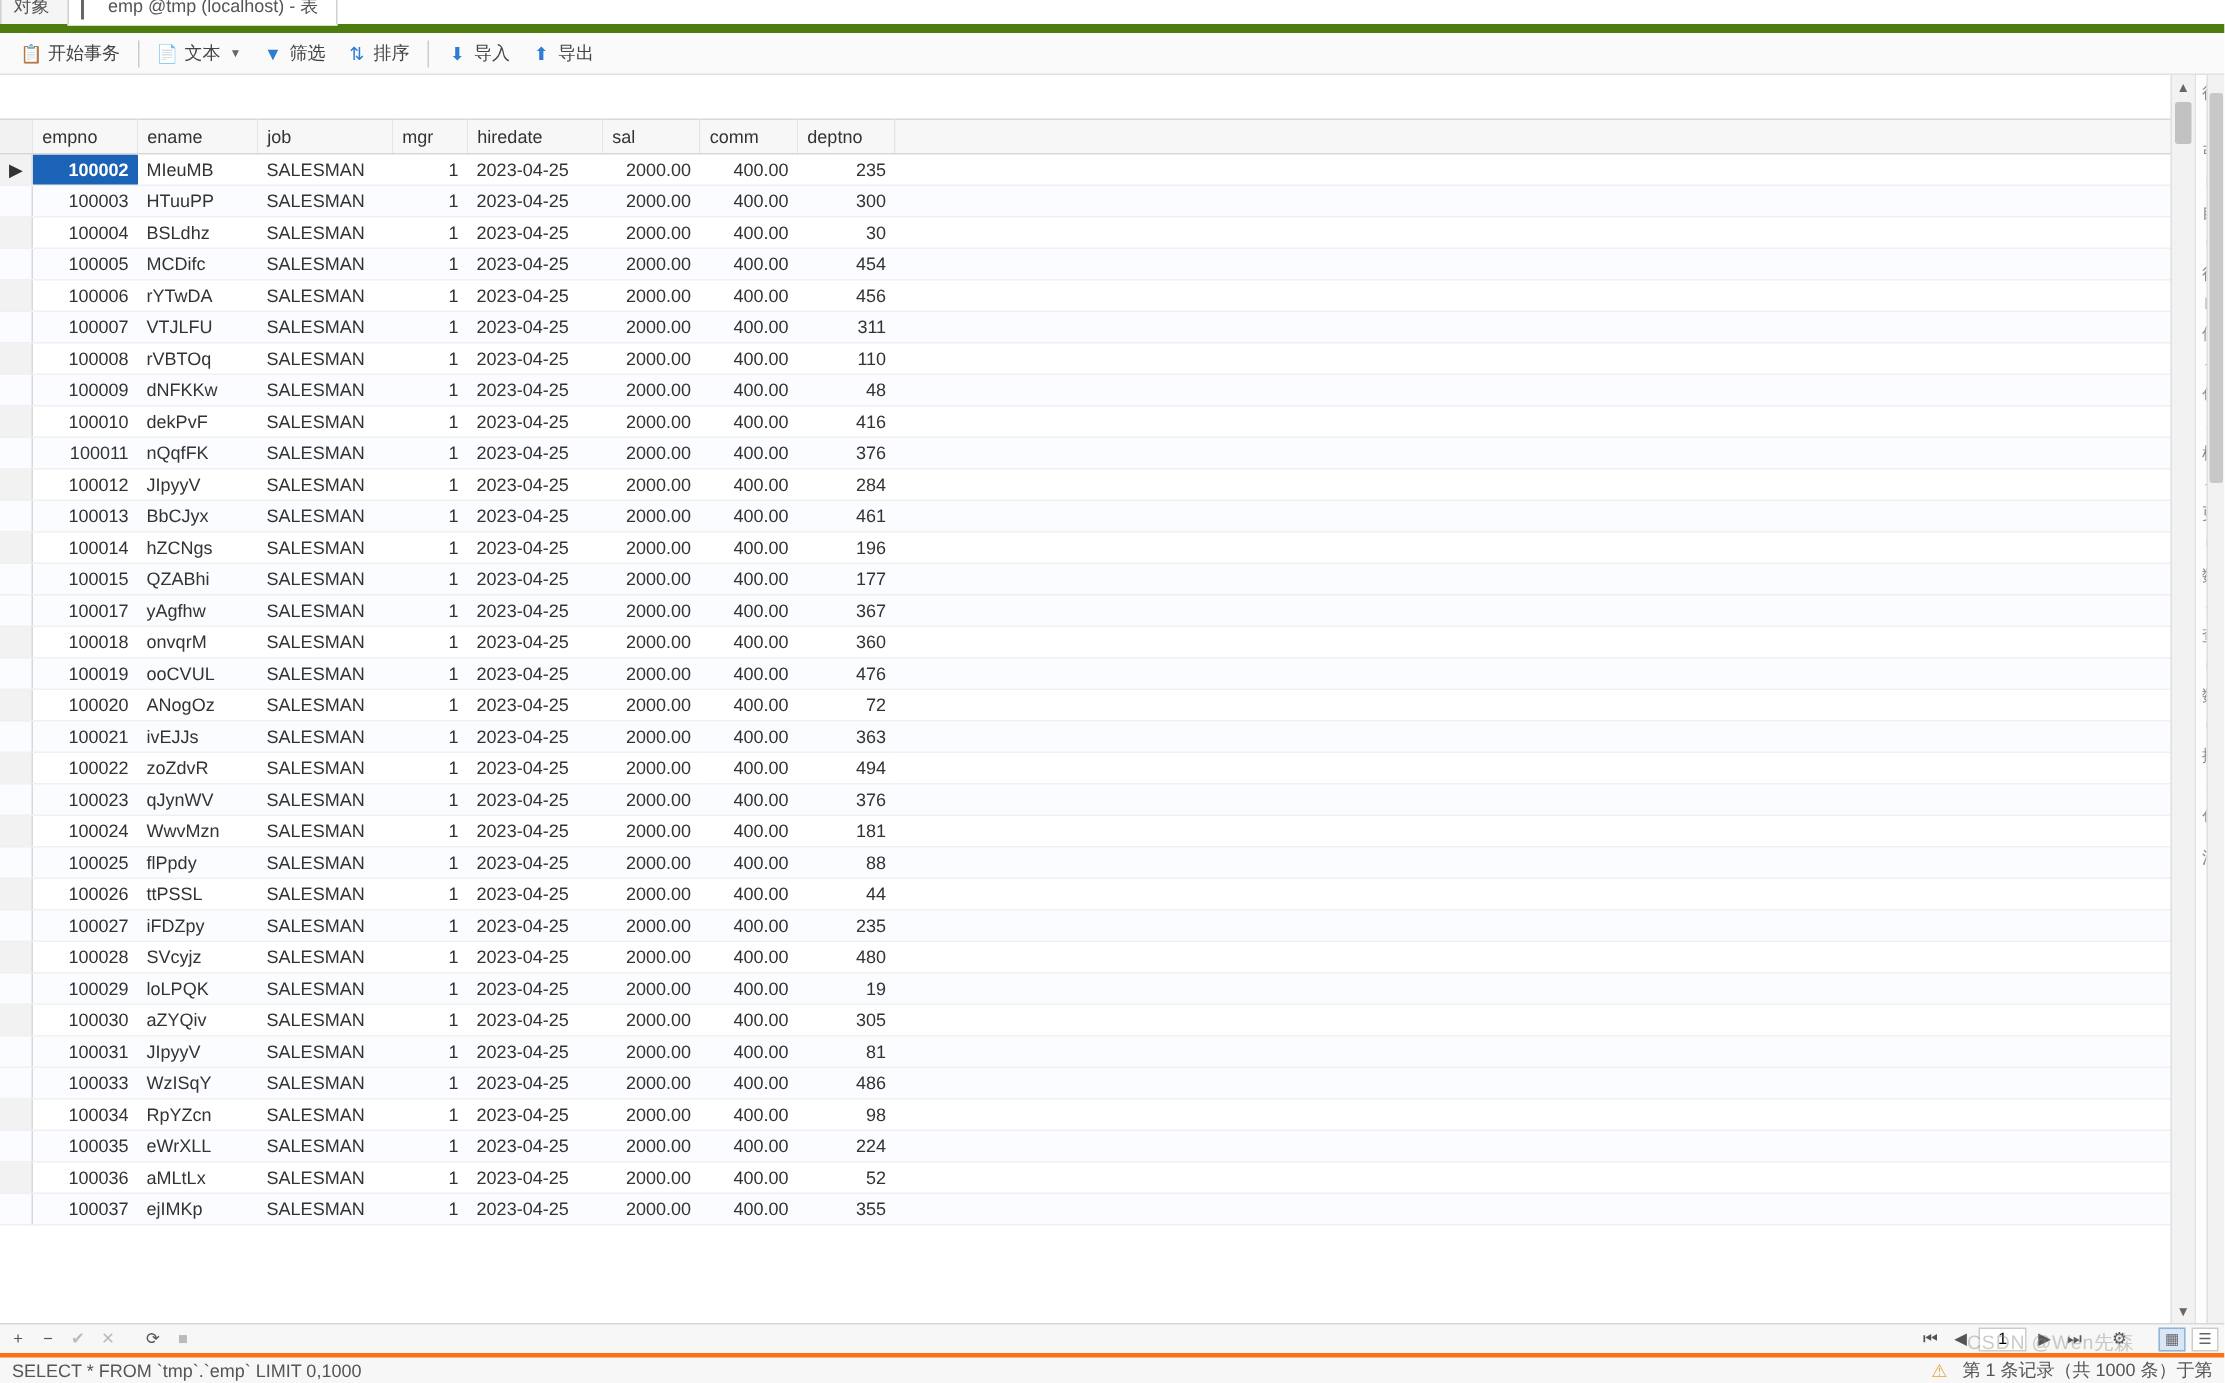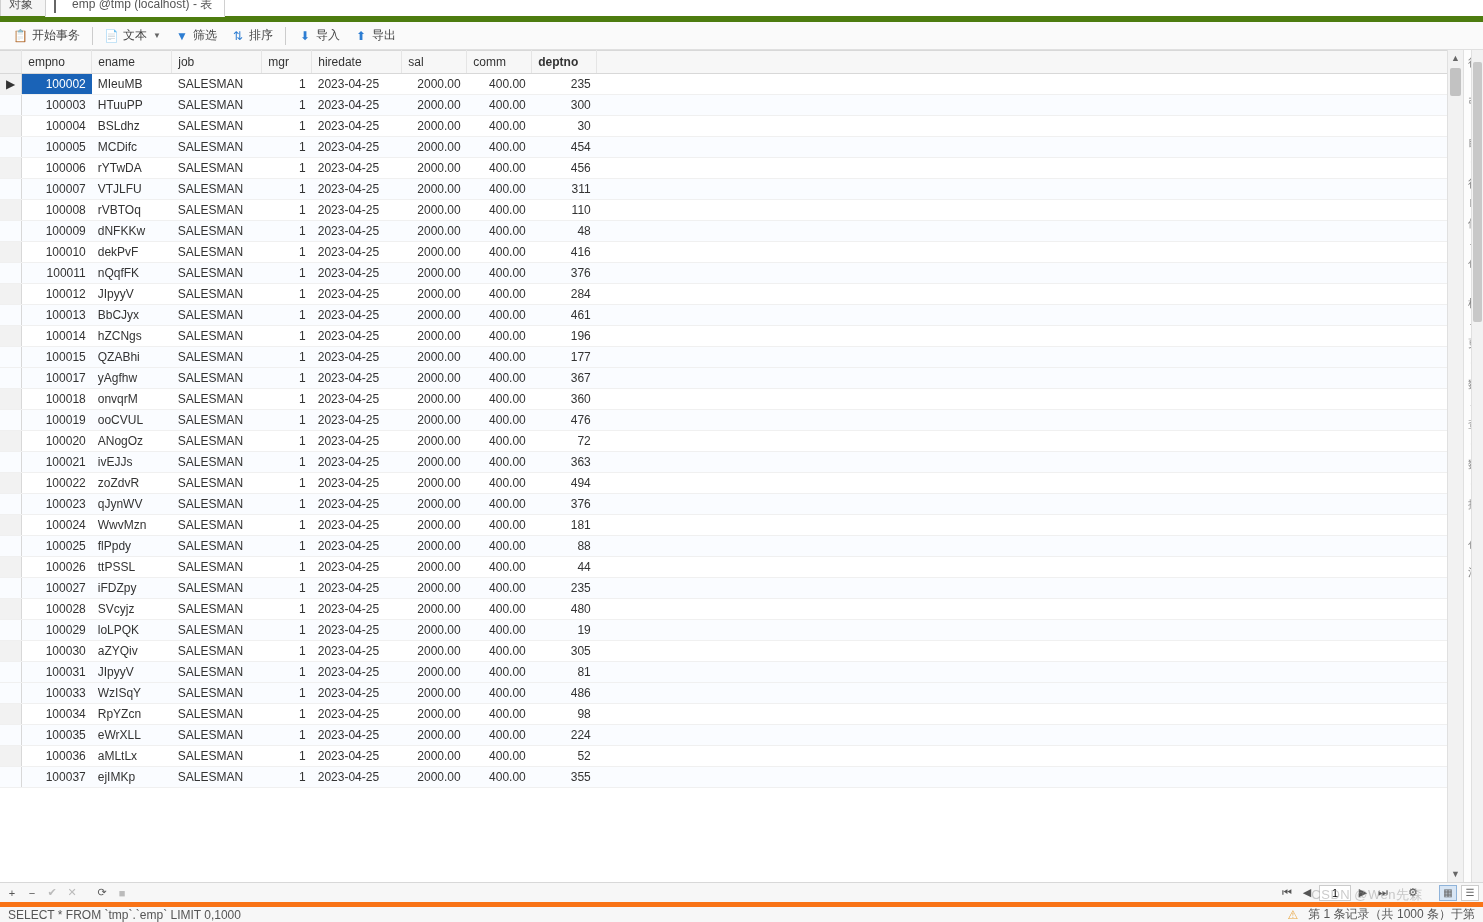--- a/index.html
+++ b/index.html
@@ -73,20 +73,21 @@
   .main {
     position: absolute;
     top: 50px; bottom: 40px; left: 0; right: 0;
     display: flex;
   }
   .grid-wrap { flex: 1; overflow: hidden; position: relative; background:#fff; }
   .grid {
     width: 100%;
     border-collapse: collapse;
     font-size: 12px;
+    margin-top: 29px;
   }
   .grid thead th {
     background: #f7f7f7;
     border-top: 1px solid #d8d8d8;
     border-bottom: 1px solid #d8d8d8;
     border-right: 1px solid #e5e5e5;
     text-align: left;
     padding: 4px 6px;
     font-weight: normal;
     color: #333;
@@ -101,21 +102,21 @@
   .grid tr.alt td { background: #fafcff; }
   .row-handle {
     width: 20px;
     background: #f2f2f2;
     border-right: 1px solid #d8d8d8;
     text-align: center;
     color: #666;
   }
   .grid thead th.row-handle { background:#f2f2f2; }
   .col-num { text-align: right; }
-  .selected-cell { background: #1a63b7 !important; color: #fff !important; }
+  .selected-cell { background: #1a63b7 !important; color: #fff !important; font-weight: bold; }
   .vscroll {
     position: absolute;
     top: 0; right: 0; bottom: 0;
     width: 16px;
     background: #f2f2f2;
     border-left: 1px solid #e0e0e0;
   }
   .vscroll-thumb {
     position: absolute;
     top: 18px; left: 2px; right: 2px;
@@ -173,21 +174,21 @@
     border: 1px solid #ccc;
     background: #fff;
     display:flex;align-items:center;justify-content:center;
     font-size:10px; cursor:pointer;
   }
   .view-btn.active { background: #d8e6f5; border-color:#8fb3d9; }
   .statusbar {
     position: absolute;
     left: 0; right: 0; bottom: 0;
     height: 20px;
-    border-top: 5px solid #f97316;
+    border-top: 3px solid #f97316;
     background: #f7f7f7;
     display: flex;
     align-items: center;
     padding: 0 8px;
     color: #555;
     font-size: 12px;
   }
   .statusbar .spacer { flex: 1; }
   .warn-ico { color: #e8a33d; margin-right: 10px; }
   .watermark {
@@ -254,21 +255,21 @@
       <thead>
           <tr id="grid-head">
             <th class="row-handle"></th>
             <th style="width: 70px;">empno</th>
             <th style="width: 80px;">ename</th>
             <th style="width: 90px;">job</th>
             <th style="width: 50px;">mgr</th>
             <th style="width: 90px;">hiredate</th>
             <th style="width: 65px;">sal</th>
             <th style="width: 65px;">comm</th>
-            <th style="width: 65px; font-weight: bold;">deptno</th>
+            <th style="width: 65px;">deptno</th>
             <th></th>
           </tr>
         </thead>
       <tbody id="grid-body">
           <tr>
             <td class="row-handle">▶</td>
             <td class="col-num selected-cell">100002</td>
             <td>MIeuMB</td>
             <td>SALESMAN</td>
             <td class="col-num">1</td>

